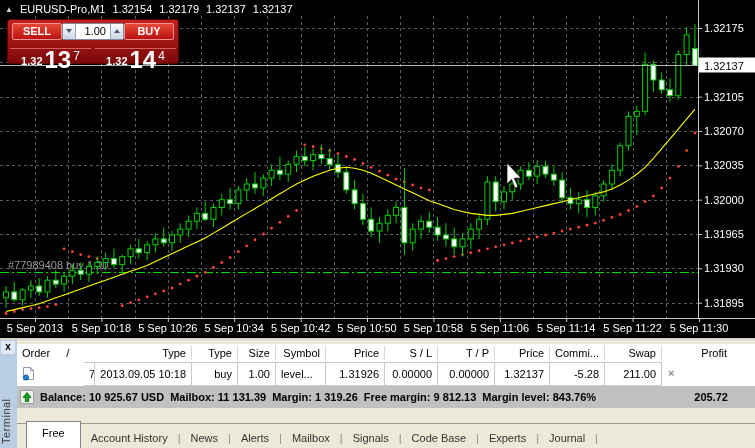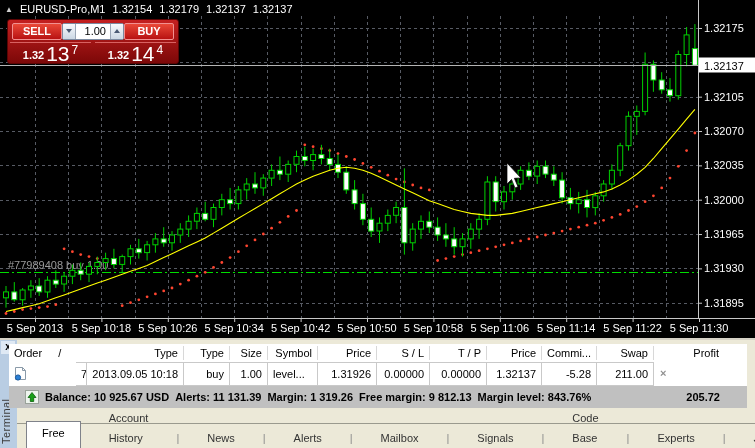--- a/index.html
+++ b/index.html
@@ -24,61 +24,61 @@
        display:flex;align-items:stretch;overflow:hidden;}
   .spin{width:13px;background:linear-gradient(#f8fafc,#ccd8e4);display:flex;align-items:center;
        justify-content:center;cursor:pointer;}
   .spin.dn{border-right:1px solid #9aa6b6;}
   .spin.up{border-left:1px solid #9aa6b6;}
   .spin .t{width:0;height:0;border-left:3px solid transparent;border-right:3px solid transparent;}
   .spin.dn .t{border-top:4px solid #4a5a74;}
   .spin.up .t{border-bottom:4px solid #4a5a74;}
   .volval{flex:1;color:#000;font-size:11px;display:flex;align-items:center;justify-content:flex-end;
        padding-right:4px;background:#fff;}
-  #oneclick .row2{display:flex;gap:4px;margin-top:2px;height:23px;}
+  #oneclick .row2{display:flex;gap:4px;margin-top:8px;height:23px;}
   .bigpx{flex:1;display:flex;align-items:flex-end;justify-content:center;gap:2px;
        border-top:1px solid rgba(255,150,150,.6);padding-bottom:0;cursor:pointer;}
   .bigpx .base{font-size:11px;font-weight:bold;line-height:19px;}
-  .bigpx .big{font-size:21px;line-height:22px;letter-spacing:0;}
+  .bigpx .big{font-size:24px;line-height:22px;letter-spacing:0;font-weight:bold;}
   .bigpx .sup{font-size:12px;line-height:12px;align-self:flex-start;margin-top:1px;}
   
   #terminal{position:absolute;left:0;top:338px;width:755px;height:110px;
        background:#ece9d8;border-top:2px solid #d6d2c6;font-size:11px;color:#000;}
   #t-side{position:absolute;left:0;top:0;width:17px;height:108px;background:#b9cde3;}
   #t-close{position:absolute;left:1px;top:1px;width:14px;height:13px;color:#000;
        font-size:10px;font-weight:bold;line-height:12px;text-align:center;cursor:pointer;
        background:#dfe9f4;}
   #t-vlabel{position:absolute;left:0px;bottom:4px;width:17px;height:70px;color:#3c3c3c;
        font-size:11px;writing-mode:vertical-rl;transform:rotate(180deg);text-align:left;
        letter-spacing:.5px;}
-  #t-table{position:absolute;left:9px;top:4px;width:738px;background:#fff;}
+  #t-table{position:absolute;left:17px;top:4px;width:738px;background:#fff;}
   .trow{display:grid;grid-template-columns:23px 48px 104px 46px 38px 50px 59px 53px 57px 55px 55px 57px 70px 1fr;
        align-items:center;}
   .trow.head{height:18px;}
   .trow.head .c{border-right:1px solid #d8d8d8;height:14px;line-height:14px;}
   .trow.order{height:24px;}
   .trow.order .c{border-right:1px solid #c9c9c9;border-top:1px solid #c9c9c9;height:24px;
        line-height:23px;border-bottom:1px solid #c9c9c9;}
   .c{padding:0 5px;white-space:nowrap;overflow:hidden;}
   .c.r{text-align:right;}
   .c.l{text-align:left;}
   .c.nob{border:none !important;}
   .headcell-order{display:flex;gap:16px;}
   #balance-row{display:flex;align-items:center;height:22px;background:#c0c0c0;font-weight:bold;
-       padding-left:16px;gap:6px;}
+       padding-left:3px;gap:6px;}
   #balance-row .seg{white-space:nowrap;}
   #balance-row .fprofit{margin-left:auto;margin-right:27px;}
   .closex{color:#909090;font-weight:bold;cursor:pointer;padding-left:6px;font-size:11px;}
   
   #tabs{position:absolute;left:17px;bottom:0;right:0;height:25px;border-top:1px solid #9a9a8e;
        display:flex;align-items:flex-end;background:#ece9d8;}
   .tab-active{height:24px;margin-top:-4px;background:#fff;border:1px solid #7f828a;border-bottom:none;
        padding:0 15px;line-height:22px;position:relative;top:0;margin-left:9px;cursor:default;
        font-size:11px;color:#000;align-self:flex-start;margin-top:-3px;height:27px;}
-  .tab{padding:0 28px;line-height:20px;color:#333;cursor:pointer;font-size:11px;}
+  .tab{padding:0 10px;line-height:20px;color:#333;cursor:pointer;font-size:11px;}
   .pipe{color:#8c8c8c;line-height:20px;}
 </style>
 </head>
 <body>
 
 <div id="app">
 
   <svg id="chart-svg" width="755" height="338">
       <rect x="0" y="0" width="755" height="338" fill="#000"></rect>
       <g stroke="#575b64" stroke-dasharray="3 3" stroke-width="1">
@@ -509,21 +509,21 @@
         <div class="c r">211.00</div>
         <div class="c l nob closex">×</div>
       </div>
 
       <div id="balance-row">
         <svg width="14" height="14">
             <rect x="0.5" y="0.5" width="13" height="13" fill="#eef4ee" stroke="#9aa29a"></rect>
             <path d="M7 2.5 L11 7.5 H8.7 V11.5 H5.3 V7.5 H3 Z" fill="#18a018" stroke="#0a600a" stroke-width="0.8"></path>
           </svg>
         <span class="seg"><b>Balance:</b> <span>10 925.67 USD</span></span>
-        <span class="seg"><b>Alerts:</b> <span>11 131.39</span></span>
+        <span class="seg"><b>Mailbox:</b> <span>11 131.39</span></span>
         <span class="seg"><b>Margin:</b> <span>1 319.26</span></span>
         <span class="seg"><b>Free margin:</b> <span>9 812.13</span></span>
         <span class="seg"><b>Margin level:</b> <span>843.76%</span></span>
         <span class="fprofit">205.72</span>
       </div>
     </div>
 
     <div id="tabs">
       <div class="tab-active">Free</div>
       <span class="tab">Account History</span>

